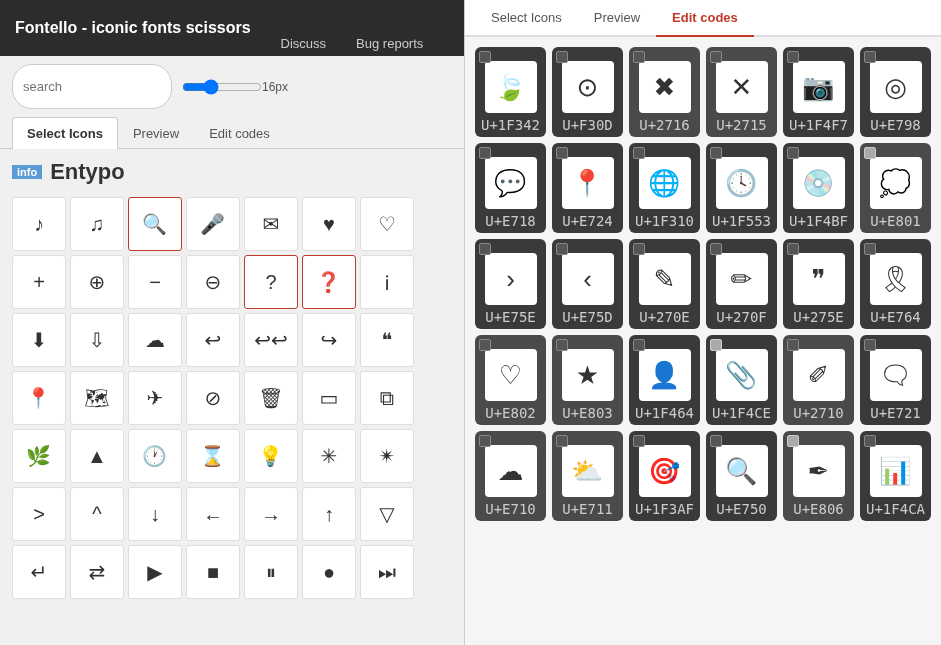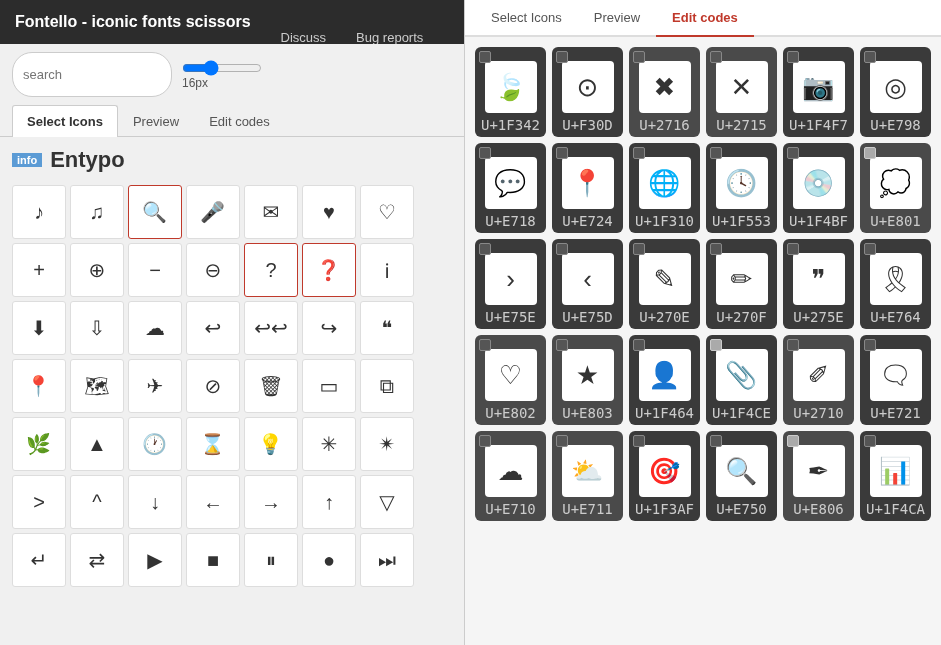--- a/index.html
+++ b/index.html
@@ -11,21 +11,21 @@
       background: #f0f0f0;
       display: flex;
       flex-direction: column;
       border-right: 1px solid #ccc;
     }
 
     .app-header {
       background: #2c2c2c;
       color: #fff;
       padding: 0 15px;
-      height: 44px;
+      height: 56px;
       display: flex;
       align-items: center;
       gap: 30px;
     }
     .app-title {
       font-size: 16px;
       font-weight: bold;
       color: #fff;
     }
     .nav-link {
@@ -47,22 +47,22 @@
       width: 160px;
       padding: 14px 10px;
       border: 1px solid #ccc;
       border-radius: 20px;
       font-size: 13px;
       background: #fff;
       outline: none;
     }
     .slider-container {
       display: flex;
+      align-items: center;
       gap: 0;
-      flex-direction: column;
     }
     .slider {
       width: 80px;
       cursor: pointer;
     }
     .slider-label {
       font-size: 12px;
       color: #555;
     }
 

